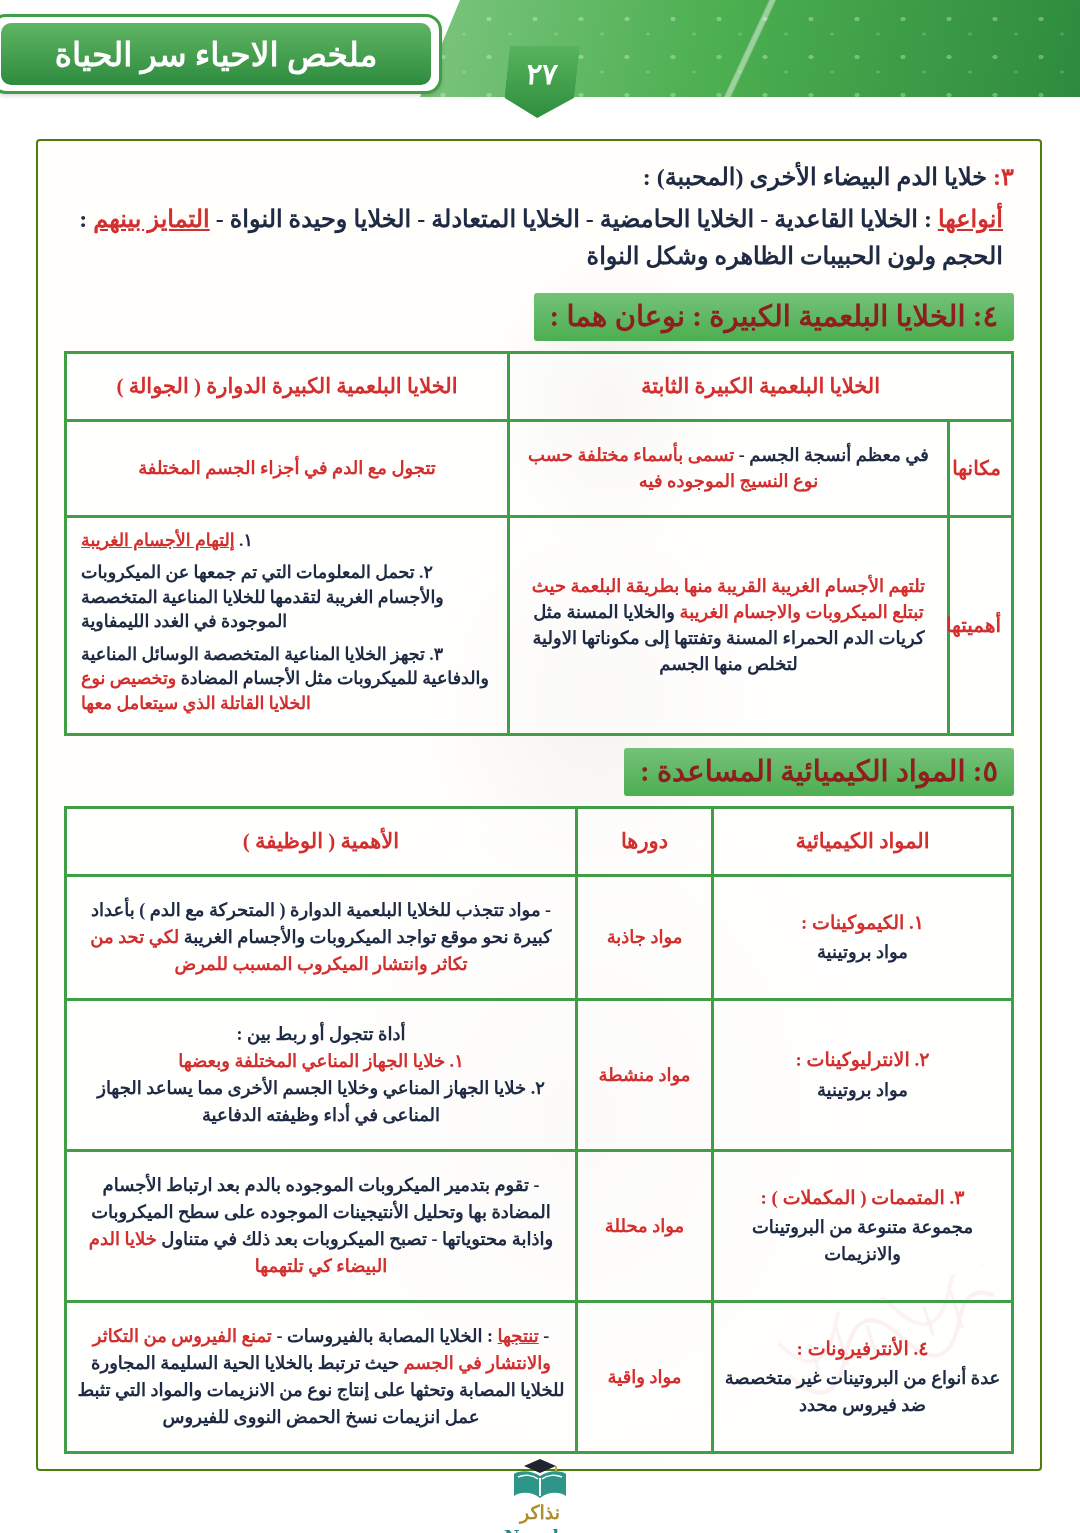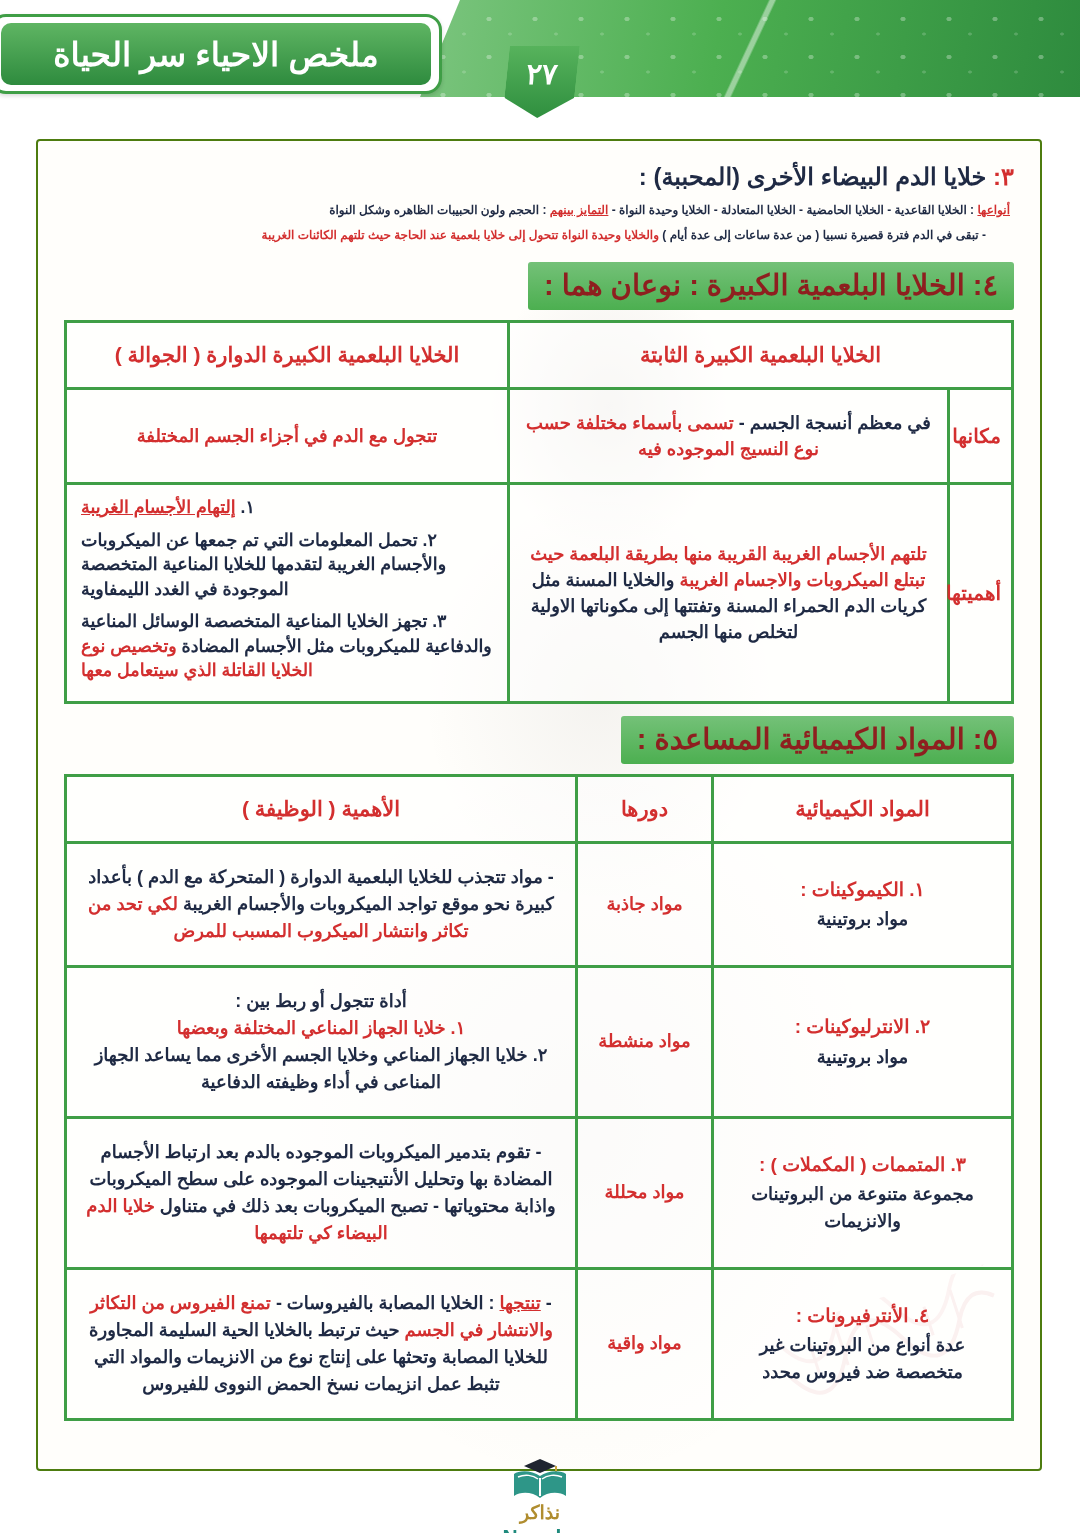--- a/index.html
+++ b/index.html
@@ -1,19 +1,19 @@
 <!DOCTYPE html>
 <html lang="ar" dir="rtl"><head>
 <meta charset="utf-8">
 <style>
   html,body{margin:0;padding:0;background:#ffffff;}
   .page{
     position:relative;width:1080px;height:1533px;overflow:hidden;
     background:#ffffff;
-    font-family:Liberation Sans, sans-serif;
+    font-family:Liberation Serif, serif;
     direction:rtl;
   }
   
   .band{
     position:absolute;top:0;left:420px;width:660px;height:97px;
     background:
       radial-gradient(rgba(255,255,255,.30) 2.2px, transparent 3px) 0 0/46px 38px,
       radial-gradient(rgba(255,255,255,.18) 1.5px, transparent 2.2px) 21px 15px/46px 38px,
       linear-gradient(115deg, transparent 49.4%, rgba(255,255,255,.45) 49.7%, rgba(255,255,255,.45) 50.3%, transparent 50.6%),
       linear-gradient(100deg,#7cc57f 0%,#4caf50 45%,#2e8b3e 100%);
@@ -52,21 +52,21 @@
     background:
       radial-gradient(ellipse 170px 210px at 57% 20%, rgba(110,100,92,.10), transparent 70%),
       radial-gradient(ellipse 250px 290px at 56% 42%, rgba(110,100,92,.07), transparent 70%),
       radial-gradient(ellipse 430px 520px at 54% 74%, rgba(110,100,92,.05), transparent 70%);
   }
   .dna{position:absolute;right:8px;bottom:26px;transform:rotate(-18deg);opacity:.6;pointer-events:none;}
   .doc-inner{position:relative;padding:20px 26px 8px;color:#1f2a44;}
   .h3{font-size:24px;font-weight:700;margin:2px 0 10px;}
   .red{color:#d32f2f;}
   .navy{color:#1f2a44;}
-  .para{font-size:12px;font-weight:700;line-height:1.55;margin:6px 4px;}
+  .para{font-size:24px;font-weight:700;line-height:1.55;margin:6px 11px;}
   .bullet{padding-right:24px;}
   .segs{white-space:pre-line;}
   .seg-red{color:#d32f2f;}
   .seg-navy{color:#1f2a44;}
   .seg-redu{color:#d32f2f;text-decoration:underline;}
   .glabel{
     display:inline-block;background:linear-gradient(180deg,#74c178,#4caf50);
     color:#8e1f1f;font-weight:700;font-size:29px;
     padding:6px 16px 8px;border-radius:3px;margin:12px 0 10px;
   }
@@ -119,21 +119,20 @@
     </svg>
 
     <div class="doc-inner">
 
       
       <div class="h3">
         <span class="red">٣:</span>
         <span class="navy">خلايا الدم البيضاء الأخرى (المحببة) :</span>
       </div>
       <p class="para segs"><span class="seg-redu">أنواعها</span><span class="seg-navy"> : </span><span class="seg-navy">الخلايا القاعدية - الخلايا الحامضية - الخلايا المتعادلة - الخلايا وحيدة النواة - </span><span class="seg-redu">التمايز بينهم</span><span class="seg-navy"> : الحجم ولون الحبيبات الظاهره وشكل النواة</span></p>
-      <p class="para segs bullet"><span class="seg-navy">- تبقى في الدم فترة قصيرة نسبيا ( من عدة ساعات إلى عدة أيام ) </span><span class="seg-red">والخلايا وحيدة النواة تتحول إلى خلايا بلعمية عند الحاجة حيث تلتهم الكائنات الغريبة</span></p>
 
       
       <div class="glabel">٤: الخلايا البلعمية الكبيرة : نوعان هما :</div>
 
       <table class="t t1">
         <colgroup>
             <col class="c-lbl">
             <col class="c-fix">
             <col class="c-mob">
           </colgroup>

